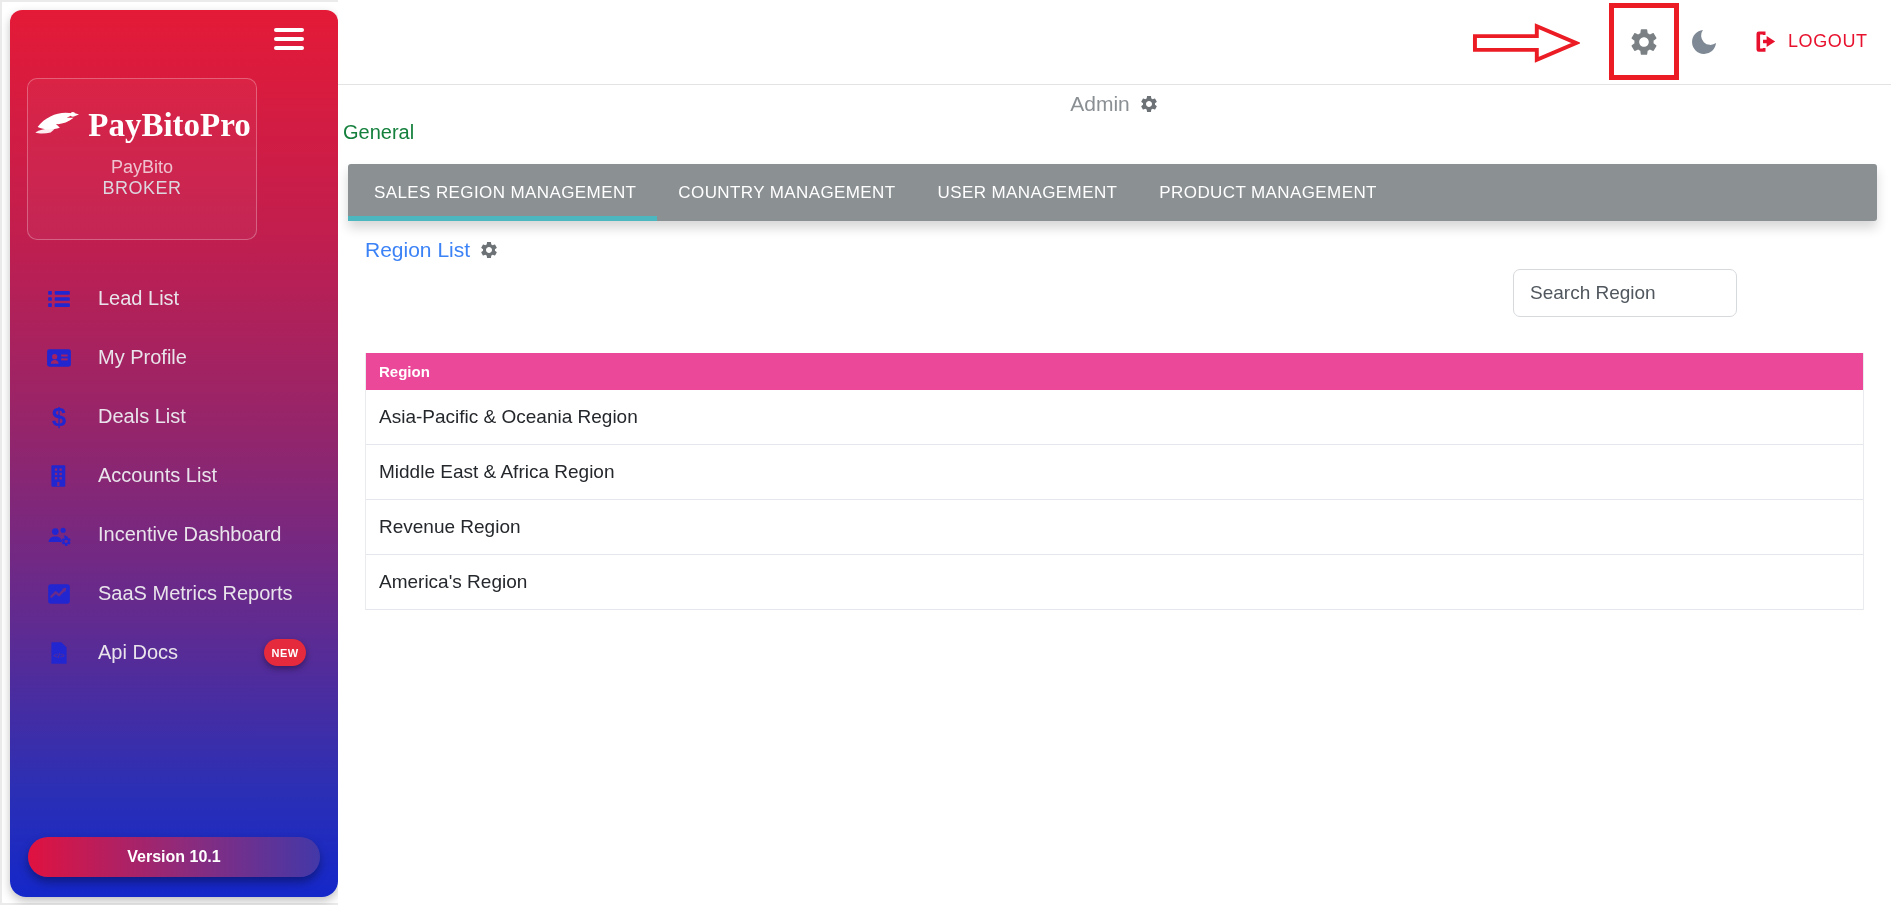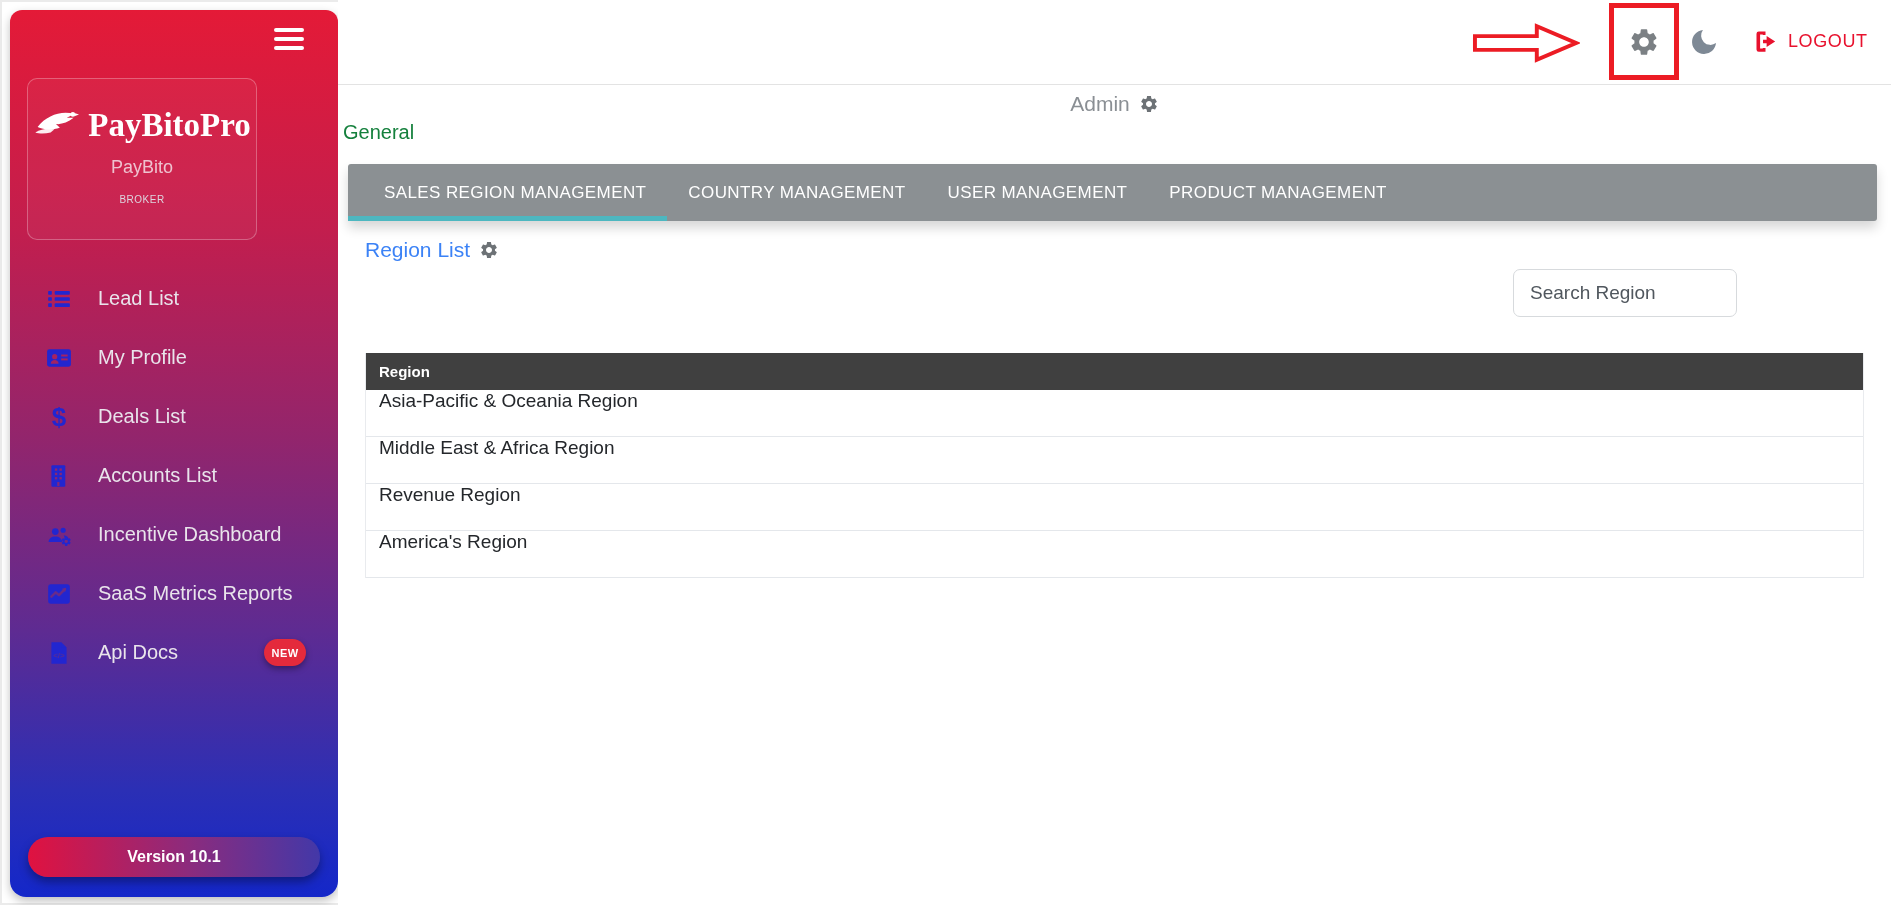--- a/index.html
+++ b/index.html
@@ -14,21 +14,21 @@
     background:linear-gradient(180deg,#e41a37 0%,#c21e4e 25%,#93256c 48%,#5e2b92 70%,#2b2fb5 88%,#1427c9 100%);
     box-shadow:0 4px 10px rgba(0,0,0,.25); }
   .hamburger { position:absolute; top:18px; right:34px; width:30px; cursor:pointer; }
   .hamburger .bar { height:4px; background:#fff; border-radius:2px; margin-bottom:5px; }
   .logo-card { position:absolute; left:17px; top:68px; width:230px; height:162px;
     border:1px solid rgba(255,255,255,.28); border-radius:10px;
     background:rgba(255,255,255,.04); text-align:center; }
   .logo-row { margin-top:28px; display:flex; justify-content:center; align-items:center; gap:9px; }
   .logo-title { font-family:"Liberation Serif", serif; font-size:33px; font-weight:bold; color:#fff; }
   .logo-sub { margin-top:13px; color:#eec2cf; font-size:18px; }
-  .logo-tag { margin-top:16px; color:#ddd6df; font-size:10px; letter-spacing:.5px; }
+  .logo-tag { margin-top:0; color:#ddd6df; font-size:18px; letter-spacing:.5px; }
   .menu { position:absolute; top:259px; left:0; right:0; }
   .menu-item { height:59px; display:flex; align-items:center; padding-left:36px; cursor:pointer; }
   .menu-icon { width:26px; height:26px; color:#2226d0; flex:0 0 26px; }
   .menu-icon svg { width:26px; height:26px; display:block; }
   .menu-label { color:#e9e4eb; font-size:20px; margin-left:26px; }
   .new-badge { margin-left:auto; margin-right:32px; min-width:42px; height:27px; border-radius:14px;
     background:#e42a3c; color:#fff; font-size:11px; font-weight:bold; letter-spacing:.4px;
     display:flex; align-items:center; justify-content:center; box-shadow:0 3px 6px rgba(0,0,0,.35); }
   .version-btn { position:absolute; left:18px; right:18px; bottom:20px; height:40px; border-radius:20px;
     background:linear-gradient(90deg,#e01240 0%,#8c2b7d 55%,#4338a8 100%);
@@ -51,37 +51,37 @@
 
   .admin-row { position:absolute; top:92px; left:0; right:0; display:flex; justify-content:center;
     align-items:center; gap:9px; color:#8a8f94; font-size:21px; }
   .admin-row svg { width:20px; height:20px; color:#6d7276; cursor:pointer; }
   .general { position:absolute; top:121px; left:5px; font-size:20px; color:#15803d; font-weight:500; }
 
   .tabbar { position:absolute; top:164px; left:10px; width:1529px; height:57px; background:#8b9093;
     border-radius:3px; display:flex; align-items:stretch; box-shadow:0 7px 12px rgba(0,0,0,.16); }
   .tab { position:relative; display:flex; align-items:center; padding:0 21px; color:#fff;
     font-size:17px; font-weight:500; letter-spacing:.4px; cursor:pointer; }
-  .tab.first { padding-left:36px; }
+  .tab.first { padding-left:26px; }
   .tab.active::after { content:""; position:absolute; left:0; right:0; bottom:0; height:5px; background:#4db7c0; }
 
   .region-title { position:absolute; top:238px; left:27px; display:flex; align-items:center; gap:9px;
     color:#3b82f6; font-size:21px; }
   .region-title svg { width:20px; height:20px; color:#6d7276; cursor:pointer; }
 
   .search-input { position:absolute; top:269px; left:1175px; width:224px; height:48px;
     border:1px solid #d7dadd; border-radius:7px; padding:0 16px; font-size:19px; color:#3f464c;
     font-family:"Liberation Sans", sans-serif; outline:none; }
   .search-input::placeholder { color:#50575e; }
 
   .region-table { position:absolute; top:353px; left:27px; width:1499px;
     border-left:1px solid #e9ebee; border-right:1px solid #e9ebee; }
-  .thead { height:37px; background:#404040; color:#fff; font-size:15px; font-weight:bold;
+  .thead { height:37px; background:#ec4899; color:#fff; font-size:15px; font-weight:bold;
     display:flex; align-items:center; padding-left:13px; }
-  .trow { height:47px; display:flex; align-items:flex-start; padding-left:13px; font-size:19px;
+  .trow { height:55px; display:flex; align-items:center; padding-left:13px; font-size:19px;
     color:#24272b; border-bottom:1px solid #e4e7eb; background:#fff; cursor:pointer; }
 </style>
 </head>
 <body>
 
 <svg width="0" height="0" style="position:absolute">
   <defs>
     <symbol id="gear" viewBox="0 0 24 24">
       <path fill="currentColor" d="M19.14 12.94c.04-.3.06-.61.06-.94 0-.32-.02-.64-.07-.94l2.03-1.58c.18-.14.23-.41.12-.61l-1.92-3.32c-.12-.22-.37-.29-.59-.22l-2.39.96c-.5-.38-1.03-.7-1.62-.94l-.36-2.54c-.04-.24-.24-.41-.48-.41h-3.84c-.24 0-.43.17-.47.41l-.36 2.54c-.59.24-1.13.57-1.62.94l-2.39-.96c-.22-.08-.47 0-.59.22L2.74 8.87c-.12.21-.08.47.12.61l2.03 1.58c-.05.3-.09.63-.09.94s.02.64.07.94l-2.03 1.58c-.18.14-.23.41-.12.61l1.92 3.32c.12.22.37.29.59.22l2.39-.96c.5.38 1.03.7 1.62.94l.36 2.54c.05.24.24.41.48.41h3.84c.24 0 .44-.17.47-.41l.36-2.54c.59-.24 1.13-.56 1.62-.94l2.39.96c.22.08.47 0 .59-.22l1.92-3.32c.12-.22.07-.47-.12-.61l-2.01-1.58zM12 15.6c-1.98 0-3.6-1.62-3.6-3.6s1.62-3.6 3.6-3.6 3.6 1.62 3.6 3.6-1.62 3.6-3.6 3.6z"></path>
     </symbol>

